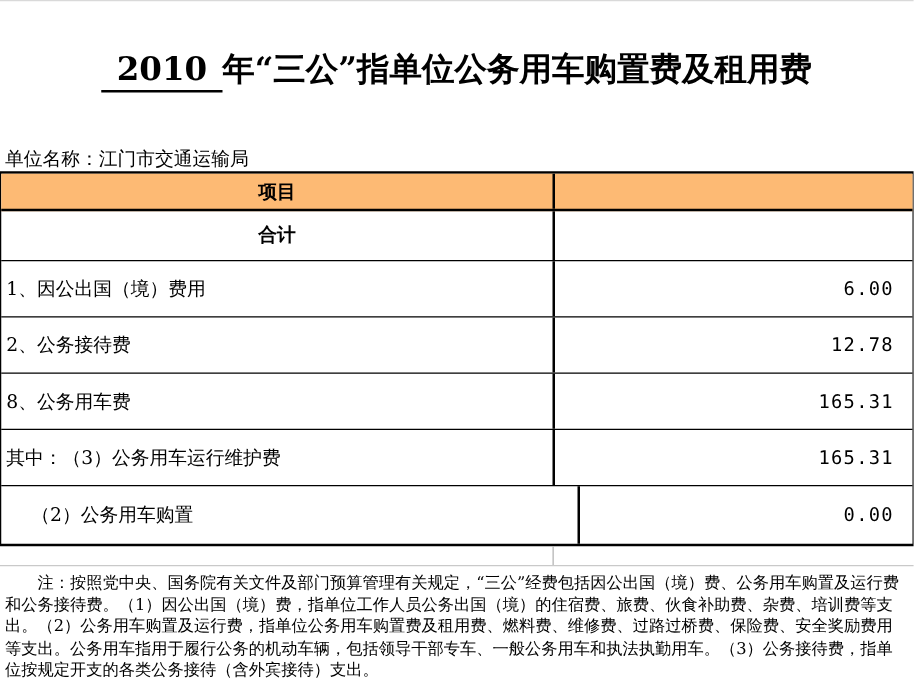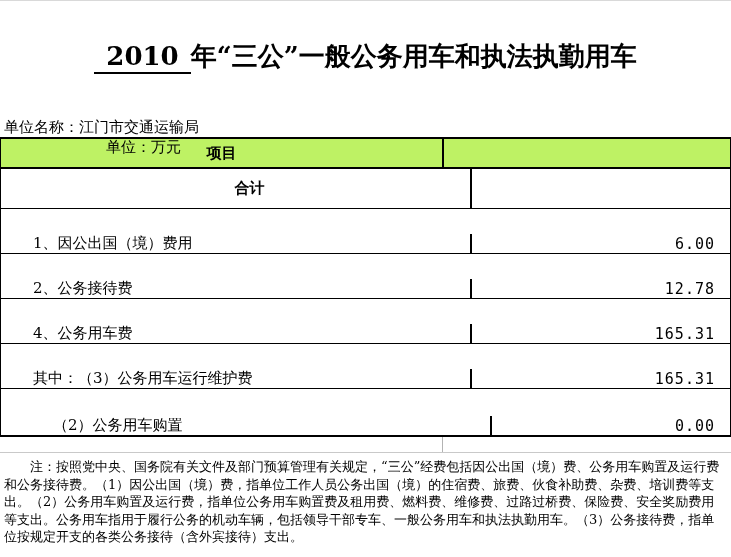--- a/index.html
+++ b/index.html
@@ -32,21 +32,20 @@
     border-bottom: 2px solid #000;
     padding: 0 12px 1px 12px;
   }
   
   .meta-row {
     display: flex;
     margin-top: 46px;
     height: 20px;
     line-height: 20px;
     font-size: 15px;
-    flex-direction: column;
   }
   .meta-left {
     width: 444px;
     padding-left: 4px;
   }
   .meta-right {
     width: 287px;
     text-align: center;
   }
   
@@ -67,30 +66,30 @@
     border-right: 2px solid #000;
     padding-left: 4px;
   }
   .td.c-right {
     flex: 1;
     justify-content: flex-end;
     padding-right: 15px;
   }
   .thead {
     height: 30px;
-    background: #bef264;
+    background: #fdba74;
     border-bottom: 2px solid #000;
     font-weight: bold;
     font-size: 15px;
   }
   .thead .td { justify-content: center; padding: 0; }
-  .row { font-size: 15px; border-bottom: 1px solid #000; padding-left: 28px; }
+  .row { font-size: 15px; border-bottom: 1px solid #000; }
   .row-total { height: 40px; font-weight: bold; }
   .row-total .td.c-left { justify-content: center; padding-left: 0; }
-  .row-data { height: 45px; align-items: flex-end; }
+  .row-data { height: 45px; }
   .row-last { height: 46px; border-bottom: none; }
   .indent { padding-left: 56px; margin-left: 20px; }
   .num {
     font-family: "DejaVu Sans Mono", "Liberation Mono", monospace;
     font-size: 15px;
     letter-spacing: 1px;
   }
   
   .empty-row {
     display: flex;
@@ -110,28 +109,27 @@
     text-indent: 2em;
     text-align: left;
   }
 </style>
 </head>
 <body>
 
 <div class="page">
 
   <div class="title">
-    <span class="title-underline">2010</span><span>年“三公”一般公务用车和执法执勤用车</span>
+    <span class="title-underline">2010</span><span>年“三公”指单位公务用车购置费及租用费</span>
   </div>
 
   <div class="meta-row">
     <div class="meta-left">
       <span>单位名称：</span><span>江门市交通运输局</span>
     </div>
-    <div class="meta-right">单位：万元</div>
   </div>
 
   <div class="table">
 
     <div class="tr thead">
       <div class="td c-left">项目</div>
     </div>
 
     <div class="tr row row-total">
       <div class="td c-left">合计</div>
@@ -141,21 +139,21 @@
       <div class="td c-left">1、因公出国（境）费用</div>
       <div class="td c-right num">6.00</div>
     </div>
 
     <div class="tr row row-data">
       <div class="td c-left">2、公务接待费</div>
       <div class="td c-right num">12.78</div>
     </div>
 
     <div class="tr row row-data">
-      <div class="td c-left">4、公务用车费</div>
+      <div class="td c-left">8、公务用车费</div>
       <div class="td c-right num">165.31</div>
     </div>
 
     <div class="tr row row-data">
       <div class="td c-left">其中：（3）公务用车运行维护费</div>
       <div class="td c-right num">165.31</div>
     </div>
 
     <div class="tr row row-data row-last">
       <div class="td c-left indent">（2）公务用车购置</div>

